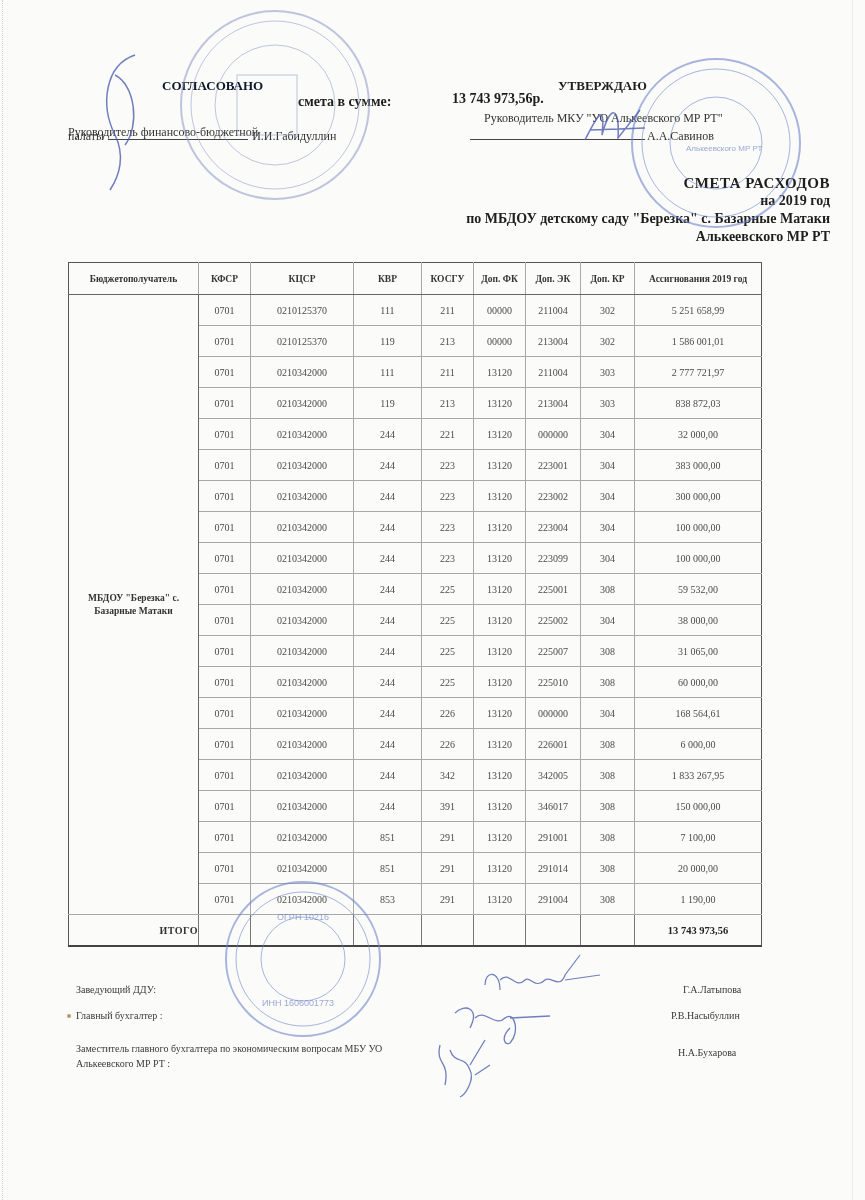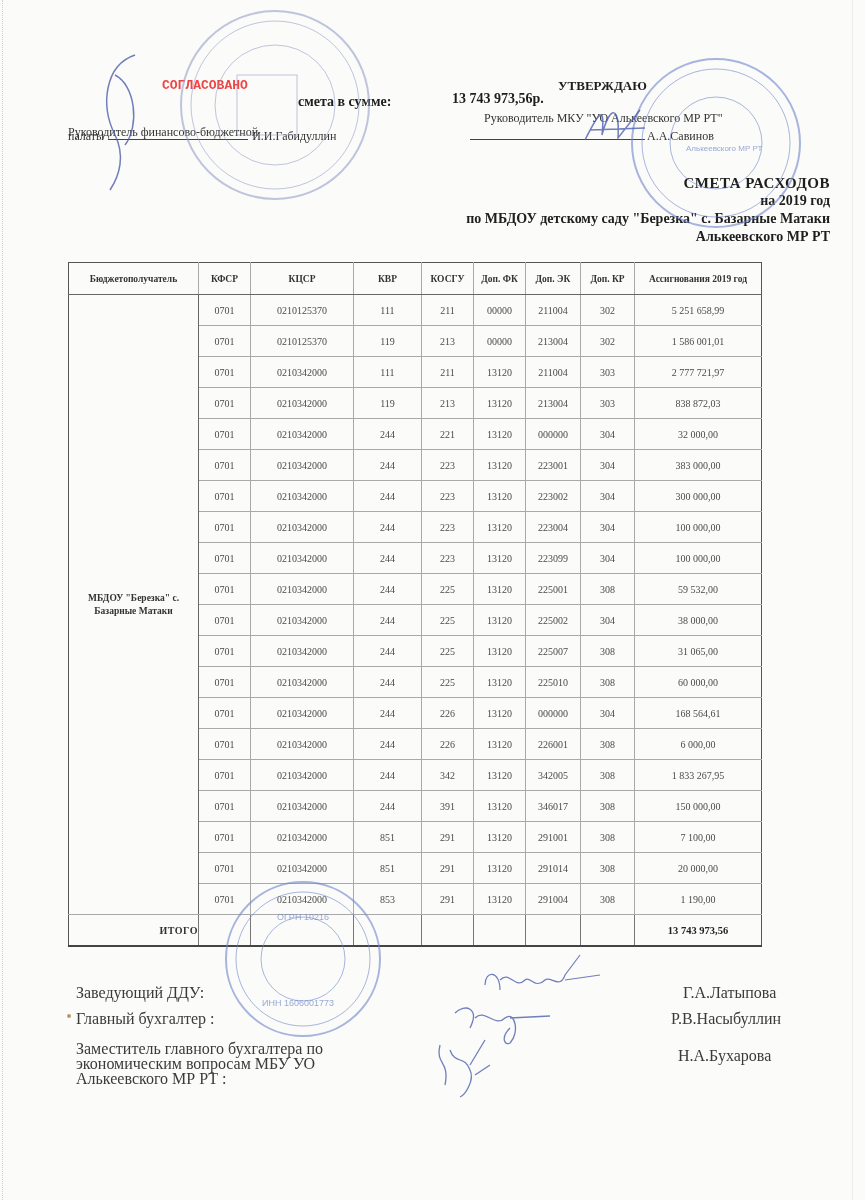--- a/index.html
+++ b/index.html
@@ -13,21 +13,21 @@
     position: absolute; left: 2px; top: 0; width: 2px; height: 1200px;
     border-left: 1px dotted #d0d0d0;
   }
   .page-edge-right {
     position: absolute; right: 12px; top: 0; width: 1px; height: 1200px;
     background: #ececec;
   }
   .abs { position: absolute; white-space: nowrap; }
 
   
-  .approve-left-title { left: 162px; top: 78px; font-size: 13px; font-weight: bold; color:#ef4444;font-family:Liberation Mono, monospace; }
+  .approve-left-title { left: 162px; top: 78px; font-size: 13px; font-weight: bold; color:#0f172a; }
   .approve-left-role  { left: 68px; top: 113px; font-size: 12px; color:#333;margin-top:12px; }
   .approve-left-line  { left: 68px; top: 128px; font-size: 12px; color:#333; }
   .approve-left-line .blank { display:inline-block; width: 140px; border-bottom: 1px solid #444; margin: 0 4px; height: 11px; vertical-align: baseline; }
   .sum-label { left: 298px; top: 94px; font-size: 14px; font-weight: bold; color:#1e1e1e; }
   .sum-value { left: 452px; top: 91px; font-size: 14px; font-weight: bold; color:#1e1e1e; }
   .approve-right-title { left: 558px; top: 78px; font-size: 13px; font-weight: bold; color:#1e1e1e; }
   .approve-right-role  { left: 484px; top: 111px; font-size: 12px; color:#333; }
   .approve-right-line  { left: 470px; top: 128px; font-size: 12px; color:#333; }
   .approve-right-line .blank { display:inline-block; width: 175px; border-bottom: 1px solid #444; margin-right: 2px; height: 11px; vertical-align: baseline; }
 
@@ -60,21 +60,21 @@
   table.smeta th:first-child { border-left: 1.5px solid #555; }
   table.smeta th:last-child, table.smeta td:last-child { border-right: 1.5px solid #555; }
   table.smeta tr.total td {
     border-top: 1.5px solid #555; border-bottom: 2px solid #444; height: 30px;
     border-left: 1px solid #777; border-right: 1px solid #777;
   }
   table.smeta tr.total td.total-label { font-weight: bold; font-size: 10px; color:#333; border-left: 1.5px solid #555; letter-spacing: 0.5px; text-align: right; }
   table.smeta tr.total td.total-value { font-weight: bold; font-size: 10.5px; color:#222; border-right: 1.5px solid #555; margin-top: 36px; }
 
   
-  .foot { font-size: 16px; color: #3a3a3a; }
+  .foot { font-size: 10px; color: #3a3a3a; }
   .f1l { left: 76px; top: 984px; }
   .f2l { left: 76px; top: 1010px; }
   .f3l { left: 76px; top: 1041px; line-height: 15px; white-space: normal; width: 320px; }
   .f1r { left: 683px; top: 984px; }
   .f2r { left: 671px; top: 1010px; }
   .f3r { left: 678px; top: 1047px; }
   .dot { left: 67px; top: 1014px; width: 4px; height: 4px; border-radius: 50%; background: #b89a6a; }
 
   
   svg.deco { position: absolute; pointer-events: none; }

